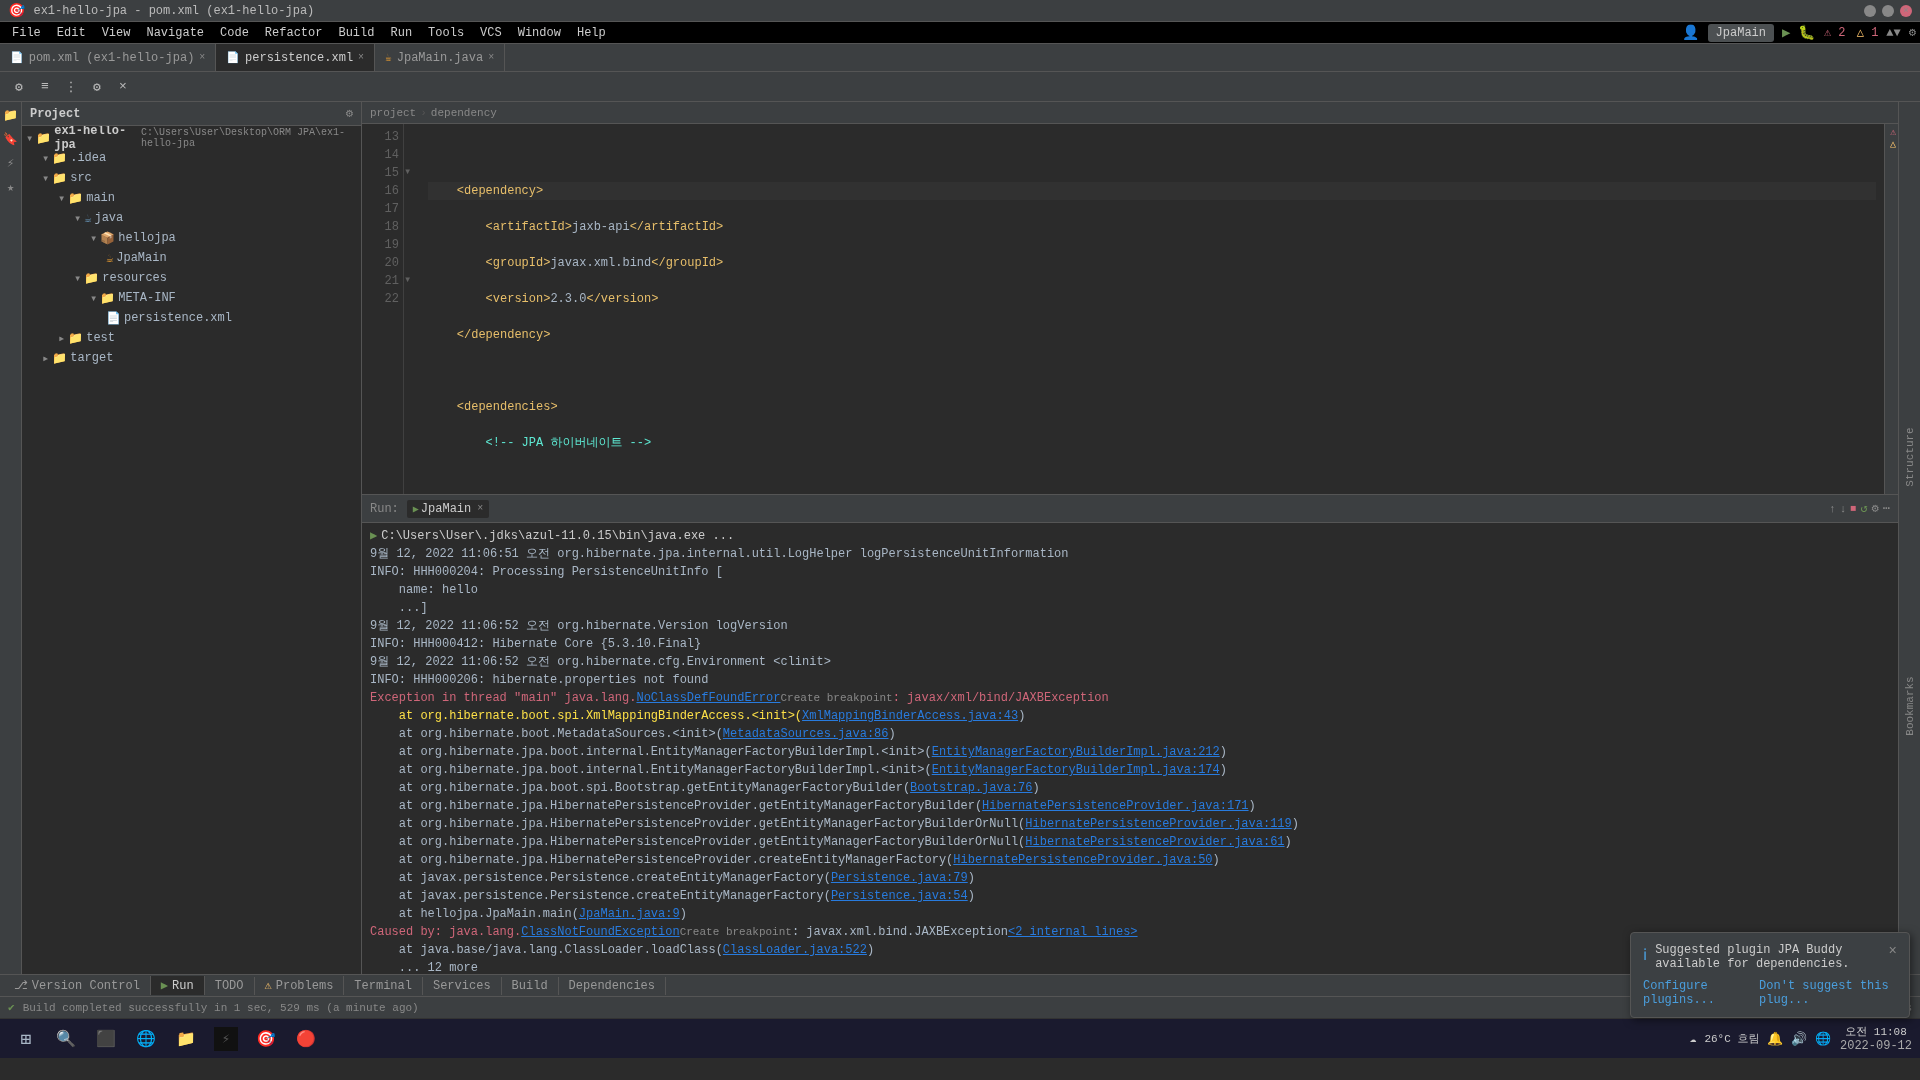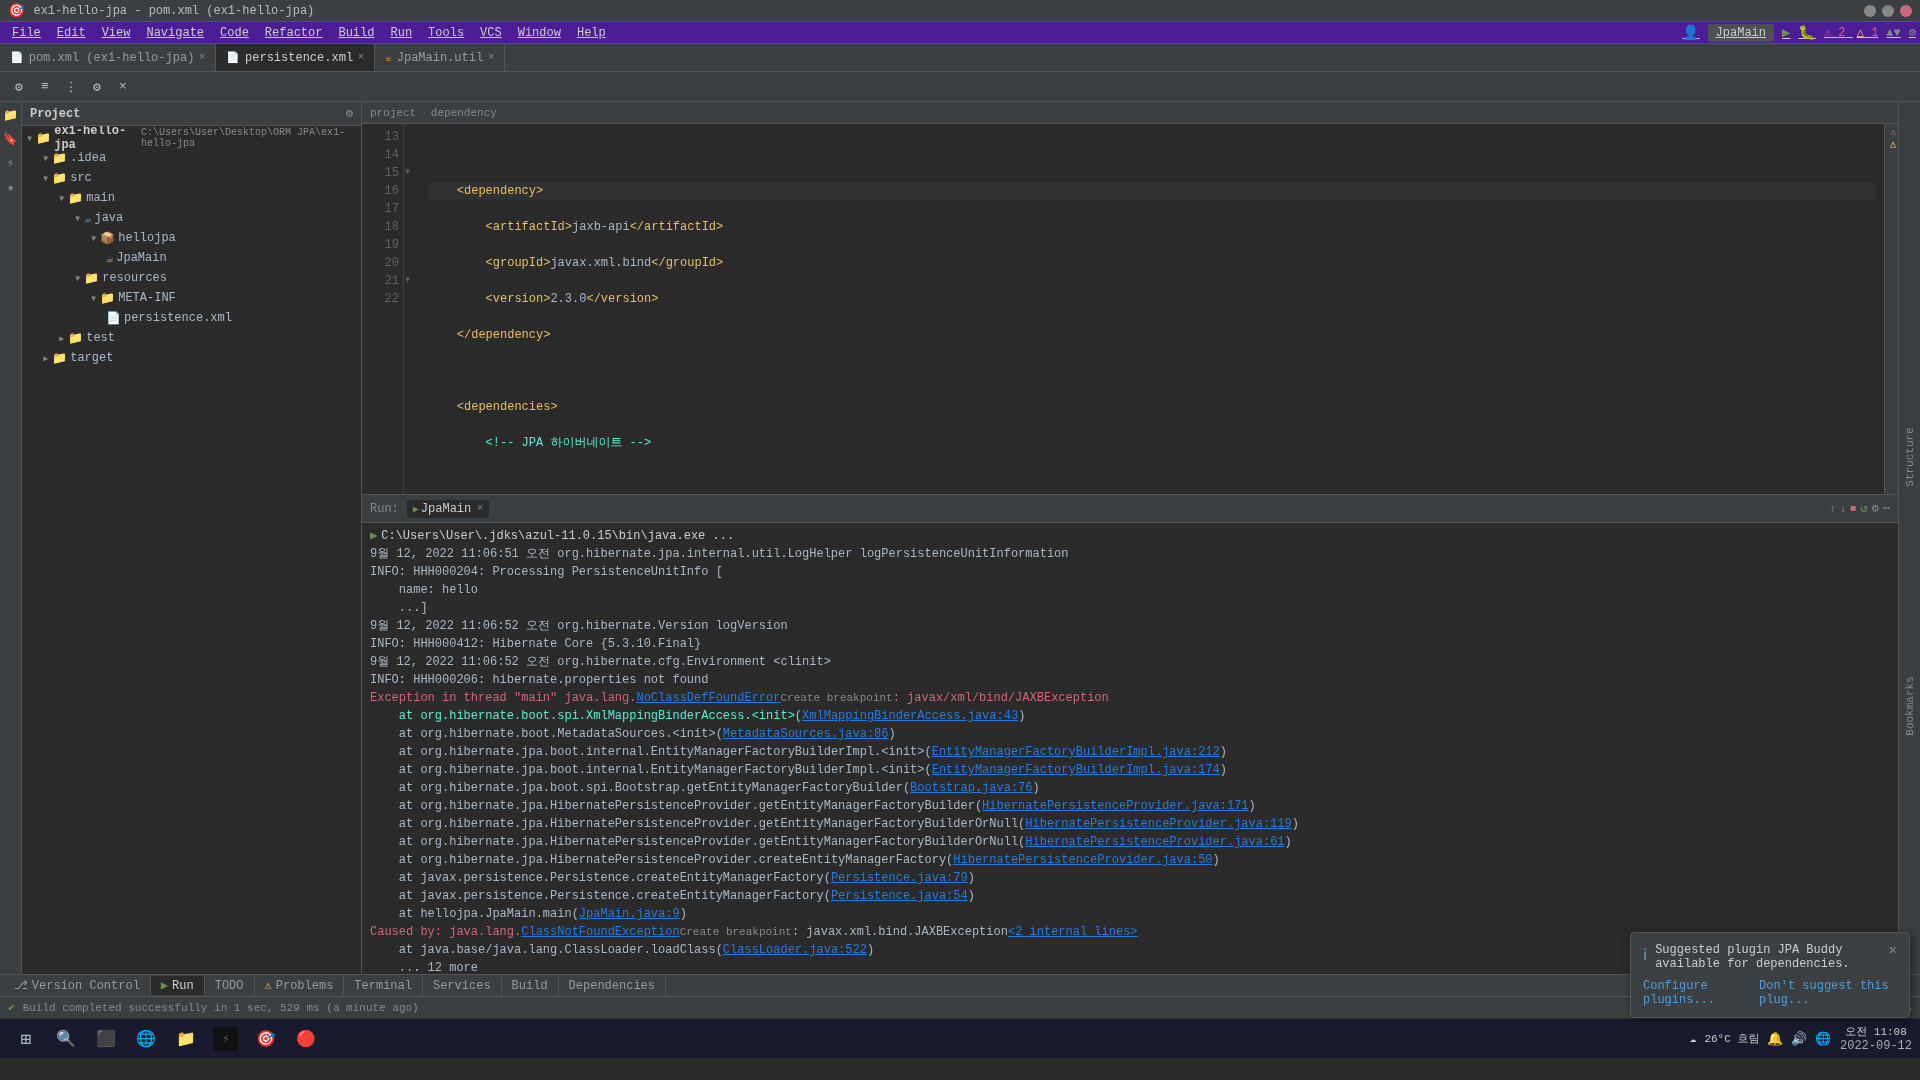--- a/index.html
+++ b/index.html
@@ -30,28 +30,27 @@
     #titlebar .ctrl-btn {
       width: 12px; height: 12px;
       border-radius: 50%;
       display: flex; align-items: center; justify-content: center;
       font-size: 9px; cursor: pointer; color: #888;
     }
 
     
     #menubar {
       height: 22px;
-      background: #4c1d95;
+      background: #000000;
       display: flex;
       align-items: center;
       padding: 0 4px;
       border-bottom: 1px solid #555;
       font-size: 12px;
       color: #ccc;
-      text-decoration: underline;
     }
     #menubar .menu-item {
       padding: 2px 8px;
       cursor: pointer;
     }
 
     
     #tabbar {
       height: 28px;
       background: #3c3f41;
@@ -409,21 +408,21 @@
     <span>pom.xml (ex1-hello-jpa)</span>
     <span class="close-btn">×</span>
   </div>
   <div class="tab active">
     <span class="tab-icon">📄</span>
     <span>persistence.xml</span>
     <span class="close-btn">×</span>
   </div>
   <div class="tab" style="background:#3c3f41;color:#999;">
     <span class="tab-icon" style="color:#f0a030;">☕</span>
-    <span>JpaMain.util</span>
+    <span>JpaMain.java</span>
     <span class="close-btn">×</span>
   </div>
 </div>
 
 <div id="toolbar">
   <div class="toolbar-btn">⚙</div>
   <div class="toolbar-btn">≡</div>
   <div class="toolbar-btn">⋮</div>
   <div class="toolbar-btn">⚙</div>
   <div class="toolbar-btn">×</div>
@@ -623,21 +622,21 @@
           </div>
 
           <div class="run-line">
             <span class="run-error">Exception in thread "main" java.lang.</span>
               <span class="run-link">NoClassDefFoundError</span>
               <span style="color:#888;font-size:11px;"> Create breakpoint</span>
               <span class="run-error"> : javax/xml/bind/JAXBException</span>
           </div>
 
           <div class="run-line">
-            <span style="color:#5eead4;">&nbsp;&nbsp;&nbsp;&nbsp;at org.hibernate.boot.spi.XmlMappingBinderAccess.&lt;init&gt;(</span>
+            <span style="color:#fde047;">&nbsp;&nbsp;&nbsp;&nbsp;at org.hibernate.boot.spi.XmlMappingBinderAccess.&lt;init&gt;(</span>
               <span class="run-link">XmlMappingBinderAccess.java:43</span>
               <span style="color:#a9b7c6;">)</span>
           </div>
           <div class="run-line">
             <span style="color:#a9b7c6;">&nbsp;&nbsp;&nbsp;&nbsp;at org.hibernate.boot.MetadataSources.&lt;init&gt;(</span>
               <span class="run-link">MetadataSources.java:86</span>
               <span style="color:#a9b7c6;">)</span>
           </div>
           <div class="run-line">
             <span style="color:#a9b7c6;">&nbsp;&nbsp;&nbsp;&nbsp;at org.hibernate.jpa.boot.internal.EntityManagerFactoryBuilderImpl.&lt;init&gt;(</span>

